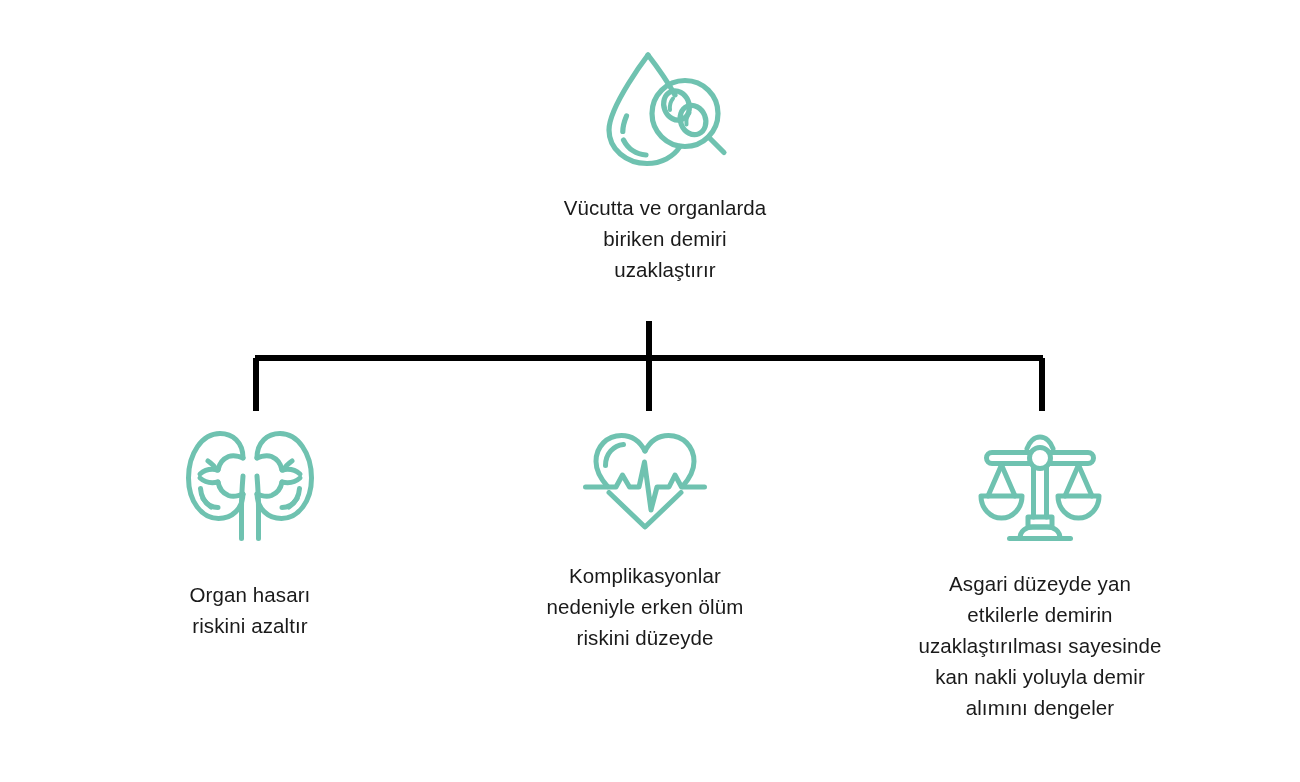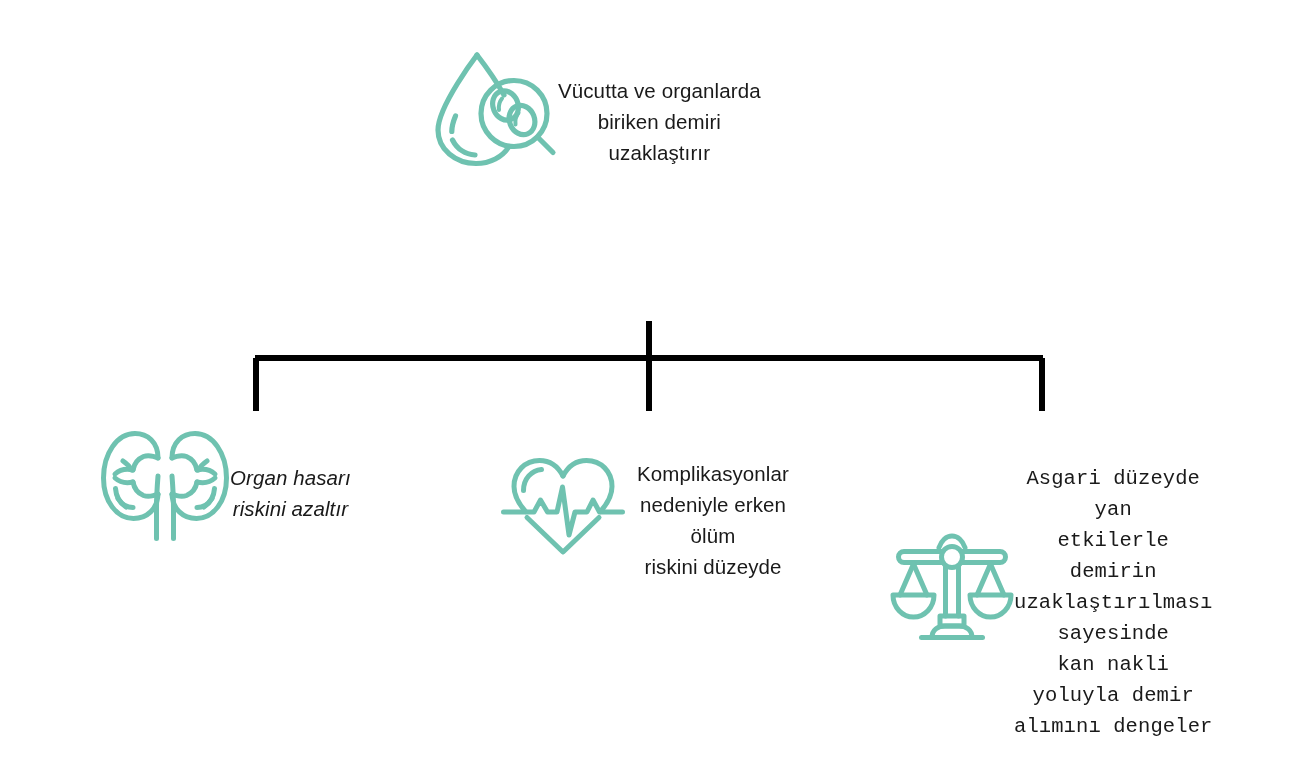--- a/index.html
+++ b/index.html
@@ -26,21 +26,21 @@
     top: 0;
     width: 1300px;
     height: 782px;
     pointer-events: none;
   }
 
   
   .node {
     position: absolute;
     display: flex;
-    flex-direction: row;
+    flex-direction: column;
     align-items: center;
   }
   .node-icon {
     display: block;
     line-height: 0;
   }
   .node-label {
     text-align: center;
     color: #1a1a1a;
     font-size: 20.5px;
@@ -54,35 +54,35 @@
     top: 50px;
     width: 470px;
   }
   #node-root .node-label { margin-top: 24px; }
 
   #node-kidney {
     left: 100px;
     top: 430px;
     width: 300px;
   }
-  #node-kidney .node-label { margin-top: 13px; font-style: italic; }
+  #node-kidney .node-label { margin-top: 37px; }
 
   #node-heart {
     left: 495px;
     top: 430px;
     width: 300px;
   }
   #node-heart .node-label { margin-top: 28px; }
 
   #node-scales {
     left: 890px;
     top: 430px;
     width: 300px;
   }
-  #node-scales .node-label { margin-top: 33px; font-family: Liberation Mono, monospace; }
+  #node-scales .node-label { margin-top: 24px; }
 </style>
 </head>
 <body>
 
 <div id="canvas">
 
   <svg class="connector-layer" viewBox="0 0 1300 782" width="1300" height="782" aria-hidden="true">
     <g stroke="#000000" stroke-width="6" stroke-linecap="butt" fill="none">
 
       <line x1="649" y1="321" x2="649" y2="411"></line>

